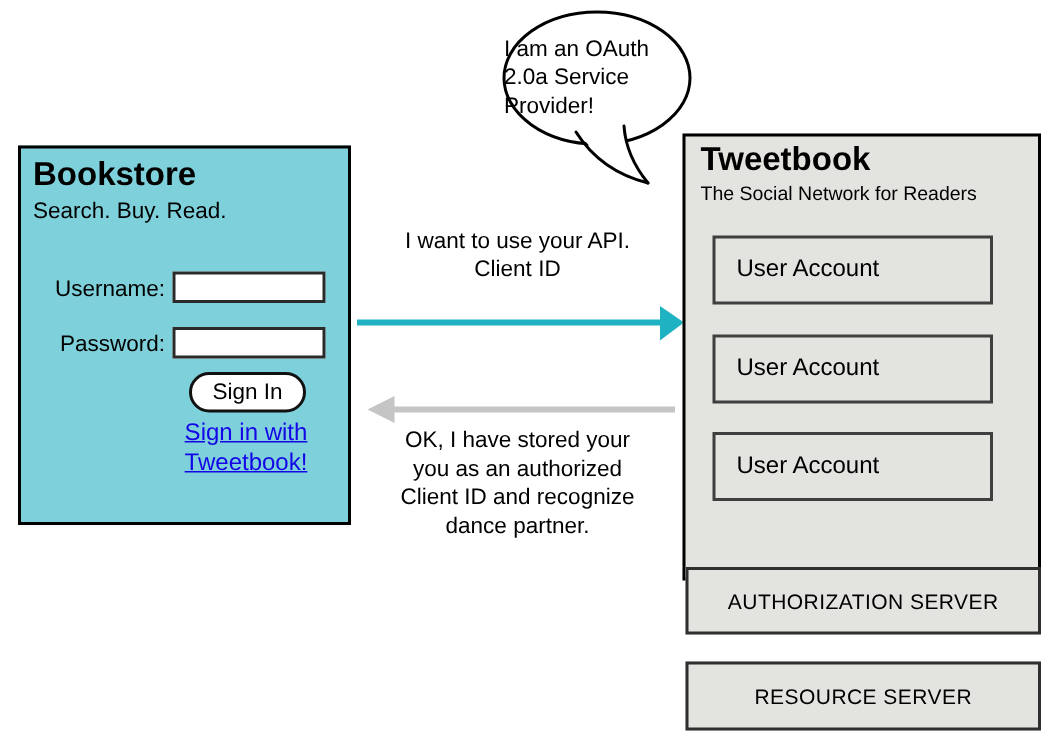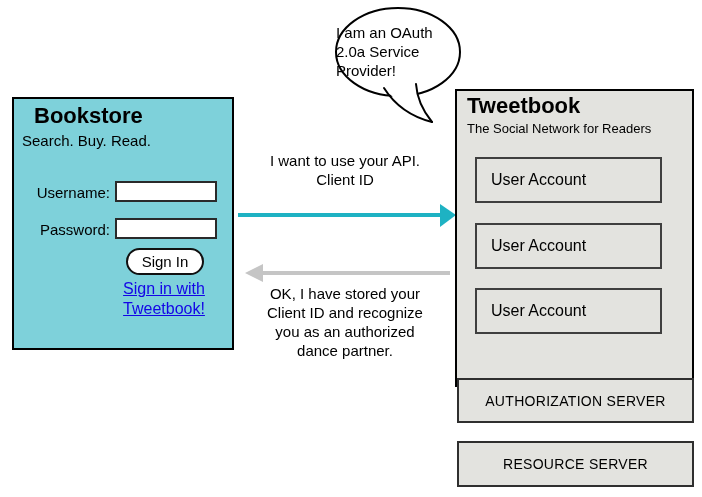--- a/index.html
+++ b/index.html
@@ -22,21 +22,21 @@
 
   
   .arrow-request{fill:var(--arrow-request,#1eb2c3);}
   .arrow-response{fill:var(--arrow-response,#c5c5c5);}
 
   
   .bookstore{
     left:12px;top:97px;width:222px;height:253px;box-sizing:border-box;
     background:var(--bookstore-fill,#7ed1da);border:2px solid #000;
   }
-  .bookstore .title{left:8px;top:4px;font-size:22px;font-weight:bold;margin-left:12px;}
+  .bookstore .title{left:8px;top:4px;font-size:22px;font-weight:bold;}
   .bookstore .tagline{left:8px;top:33px;font-size:15px;}
   .form-label{font-size:15px;width:96px;text-align:right;left:0;}
   .lbl-user{top:85px;}
   .lbl-pass{top:122px;}
   .text-input{
     position:absolute;left:101px;width:102px;height:21px;box-sizing:border-box;
     border:2px solid #2a2a2a;background:#fff;font-size:14px;padding:0 3px;outline:none;
   }
   .in-user{top:82px;}
   .in-pass{top:119px;}
@@ -131,22 +131,22 @@
     </div>
   </div>
 
   <div class="abs msg msg-request">
     <div>I want to use your API.</div>
     <div>Client ID</div>
   </div>
 
   <div class="abs msg msg-response">
     <div>OK, I have stored your</div>
+    <div>you as an authorized</div>
     <div>Client ID and recognize</div>
-    <div>you as an authorized</div>
     <div>dance partner.</div>
   </div>
 
   <div class="abs tweetbook">
     <div class="abs title">Tweetbook</div>
     <div class="abs tagline">The Social Network for Readers</div>
     <div class="ua-box ua-1">User Account</div>
     <div class="ua-box ua-2">User Account</div>
     <div class="ua-box ua-3">User Account</div>
   </div>

